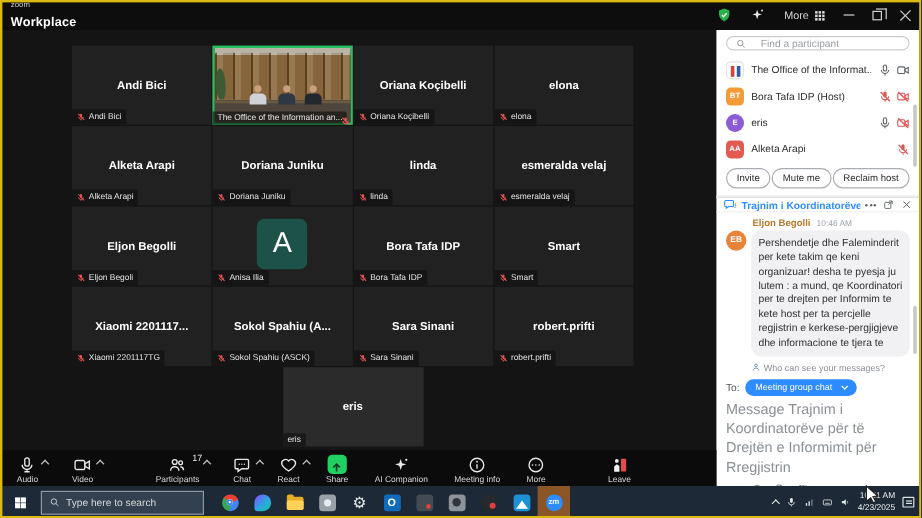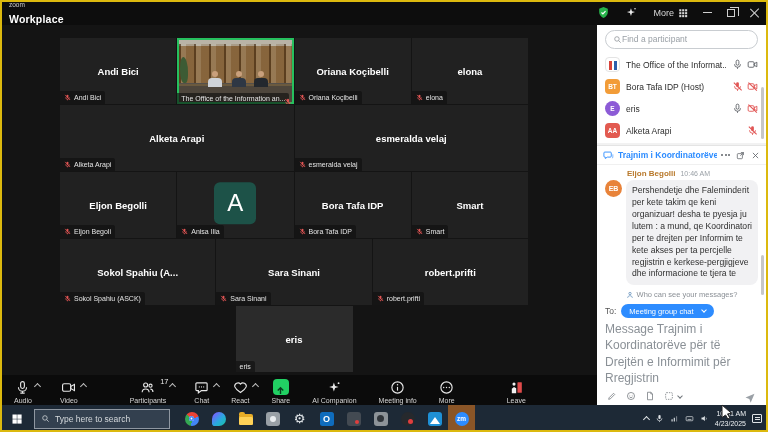--- a/index.html
+++ b/index.html
@@ -63,21 +63,21 @@
   .share-box { width:16px; height:16px; border-radius:4px; background:#21d063; display:flex; align-items:center; justify-content:center; }
   .share-box svg { width:11px; height:11px; }
 
   
   .panel { position:absolute; left:597px; top:25px; width:169px; height:383px; background:#fff; z-index:5; display:flex; flex-direction:column; }
   .p-header { position:relative; height:21px; display:flex; align-items:center; justify-content:center; border-bottom:1px solid #ececec; }
   .p-title { font-size:9px; font-weight:bold; color:#1c1c1c; }
   .p-head-ics { position:absolute; right:6px; top:0; height:100%; display:flex; align-items:center; gap:7px; }
   .pic { width:11px; height:11px; display:inline-block; }
   .pic.sm { width:9px; height:9px; }
-  .search-wrap { margin:5px 8px 4px; height:20px; border:1px solid #c9cdd1; border-radius:11px; display:flex; align-items:center; padding:0 7px; gap:0; }
+  .search-wrap { margin:5px 8px 4px; height:20px; border:1px solid #c9cdd1; border-radius:11px; display:flex; align-items:center; padding:0 7px; gap:12px; }
   .search-wrap .pic { width:9px; height:9px; }
   .search-ph { font-size:8.5px; color:#9aa0a6; }
   .p-list { padding:1px 0; }
   .p-row { height:22px; display:flex; align-items:center; padding:0 8px; gap:6px; }
   .p-avatar { width:15px; height:15px; border-radius:4px; color:#fff; font-size:6.5px; font-weight:bold; display:flex; align-items:center; justify-content:center; flex:0 0 auto; }
   .p-avatar.round { border-radius:50%; }
   .p-avatar.logo { background:#fff; border:1px solid #e4e4e4; position:relative; overflow:hidden; }
   .p-avatar.logo:before { content:""; position:absolute; left:3px; top:3px; width:3px; height:9px; background:#d8433b; }
   .p-avatar.logo:after { content:""; position:absolute; left:8px; top:3px; width:3px; height:9px; background:#2b5fad; }
   .p-name { flex:1; font-size:8.5px; color:#2c2c2c; white-space:nowrap; overflow:hidden; }
@@ -274,20 +274,46 @@
                 <svg viewBox="0 0 24 24" fill="none" stroke="#e15554" stroke-width="2.6">
                   <rect x="9" y="2.5" width="6" height="11" rx="3" fill="#e15554" stroke="none"></rect>
                   <path d="M5.5 11.5a6.5 6.5 0 0 0 13 0M12 18v3.5"></path>
                   <path d="M4 3l17 17.5" stroke-width="3"></path>
                 </svg>
               </span>
               <span>Alketa Arapi</span>
             </div>
           </div>
           <div class="tile">
+            <div class="tile-name">Doriana Juniku</div>
+            <div class="tile-label">
+              <span class="lab-ic">
+                <svg viewBox="0 0 24 24" fill="none" stroke="#e15554" stroke-width="2.6">
+                  <rect x="9" y="2.5" width="6" height="11" rx="3" fill="#e15554" stroke="none"></rect>
+                  <path d="M5.5 11.5a6.5 6.5 0 0 0 13 0M12 18v3.5"></path>
+                  <path d="M4 3l17 17.5" stroke-width="3"></path>
+                </svg>
+              </span>
+              <span>Doriana Juniku</span>
+            </div>
+          </div>
+          <div class="tile">
+            <div class="tile-name">linda</div>
+            <div class="tile-label">
+              <span class="lab-ic">
+                <svg viewBox="0 0 24 24" fill="none" stroke="#e15554" stroke-width="2.6">
+                  <rect x="9" y="2.5" width="6" height="11" rx="3" fill="#e15554" stroke="none"></rect>
+                  <path d="M5.5 11.5a6.5 6.5 0 0 0 13 0M12 18v3.5"></path>
+                  <path d="M4 3l17 17.5" stroke-width="3"></path>
+                </svg>
+              </span>
+              <span>linda</span>
+            </div>
+          </div>
+          <div class="tile">
             <div class="tile-name">esmeralda velaj</div>
             <div class="tile-label">
               <span class="lab-ic">
                 <svg viewBox="0 0 24 24" fill="none" stroke="#e15554" stroke-width="2.6">
                   <rect x="9" y="2.5" width="6" height="11" rx="3" fill="#e15554" stroke="none"></rect>
                   <path d="M5.5 11.5a6.5 6.5 0 0 0 13 0M12 18v3.5"></path>
                   <path d="M4 3l17 17.5" stroke-width="3"></path>
                 </svg>
               </span>
               <span>esmeralda velaj</span>
@@ -342,20 +368,33 @@
                   <rect x="9" y="2.5" width="6" height="11" rx="3" fill="#e15554" stroke="none"></rect>
                   <path d="M5.5 11.5a6.5 6.5 0 0 0 13 0M12 18v3.5"></path>
                   <path d="M4 3l17 17.5" stroke-width="3"></path>
                 </svg>
               </span>
               <span>Smart</span>
             </div>
           </div>
         </div>
       <div class="grid-row">
+          <div class="tile">
+            <div class="tile-name">Xiaomi 2201117...</div>
+            <div class="tile-label">
+              <span class="lab-ic">
+                <svg viewBox="0 0 24 24" fill="none" stroke="#e15554" stroke-width="2.6">
+                  <rect x="9" y="2.5" width="6" height="11" rx="3" fill="#e15554" stroke="none"></rect>
+                  <path d="M5.5 11.5a6.5 6.5 0 0 0 13 0M12 18v3.5"></path>
+                  <path d="M4 3l17 17.5" stroke-width="3"></path>
+                </svg>
+              </span>
+              <span>Xiaomi 2201117TG</span>
+            </div>
+          </div>
           <div class="tile">
             <div class="tile-name">Sokol Spahiu (A...</div>
             <div class="tile-label">
               <span class="lab-ic">
                 <svg viewBox="0 0 24 24" fill="none" stroke="#e15554" stroke-width="2.6">
                   <rect x="9" y="2.5" width="6" height="11" rx="3" fill="#e15554" stroke="none"></rect>
                   <path d="M5.5 11.5a6.5 6.5 0 0 0 13 0M12 18v3.5"></path>
                   <path d="M4 3l17 17.5" stroke-width="3"></path>
                 </svg>
               </span>
@@ -582,20 +621,25 @@
           <span class="pic">
               <svg viewBox="0 0 24 24" fill="none" stroke="#e15554" stroke-width="2">
                 <rect x="9" y="2.5" width="6" height="11" rx="3" fill="#e15554" stroke="none"></rect>
                 <path d="M5.5 11.5a6.5 6.5 0 0 0 13 0M12 18v3.5"></path>
                 <path d="M4 3.5L21 20.5" stroke-width="2.4"></path>
               </svg>
             </span>
         </span>
       </div>
     </div>
+    <div class="p-btns">
+      <button class="p-btn">Invite</button>
+      <button class="p-btn">Mute me</button>
+      <button class="p-btn">Reclaim host</button>
+    </div>
     <div class="sec-gap"></div>
 
     <div class="c-header">
       <span class="pic">
           <svg viewBox="0 0 24 24" fill="none" stroke="#2d8cff" stroke-width="2">
             <path d="M4 4.5h12a2 2 0 0 1 2 2v7a2 2 0 0 1-2 2H9.5L5 18.5V15.5H4a2 2 0 0 1-2-2v-7a2 2 0 0 1 2-2z"></path>
             <path d="M21.5 9.5v6a2 2 0 0 1-2 2" opacity=".65"></path>
           </svg>
         </span>
       <span class="c-title">Trajnim i Koordinatorëve ...</span>
@@ -618,21 +662,21 @@
           </span>
       </span>
     </div>
     <div class="msg">
       <div class="msg-head">
         <span class="msg-sender">Eljon Begolli</span>
         <span class="msg-time">10:46 AM</span>
       </div>
       <div class="msg-row">
         <span class="msg-avatar">EB</span>
-        <div class="bubble">Pershendetje dhe Faleminderit per kete takim qe keni organizuar! desha te pyesja ju lutem : a mund, qe Koordinatori per te drejten per Informim te kete akses per ta percjelle regjistrin e kerkese-pergjigjeve dhe informacione te tjera te</div>
+        <div class="bubble">Pershendetje dhe Faleminderit per kete takim qe keni organizuar! desha te pyesja ju lutem : a mund, qe Koordinatori per te drejten per Informim te kete host per ta percjelle regjistrin e kerkese-pergjigjeve dhe informacione te tjera te</div>
       </div>
     </div>
     <div class="who">
       <span class="pic">
           <svg viewBox="0 0 24 24" fill="none" stroke="#5c8ab8" stroke-width="2.2">
             <circle cx="12" cy="7.5" r="3.5"></circle>
             <path d="M5 20.5c0-3.8 3-6.3 7-6.3s7 2.5 7 6.3"></path>
           </svg>
         </span>
       <span class="who-text">Who can see your messages?</span>

